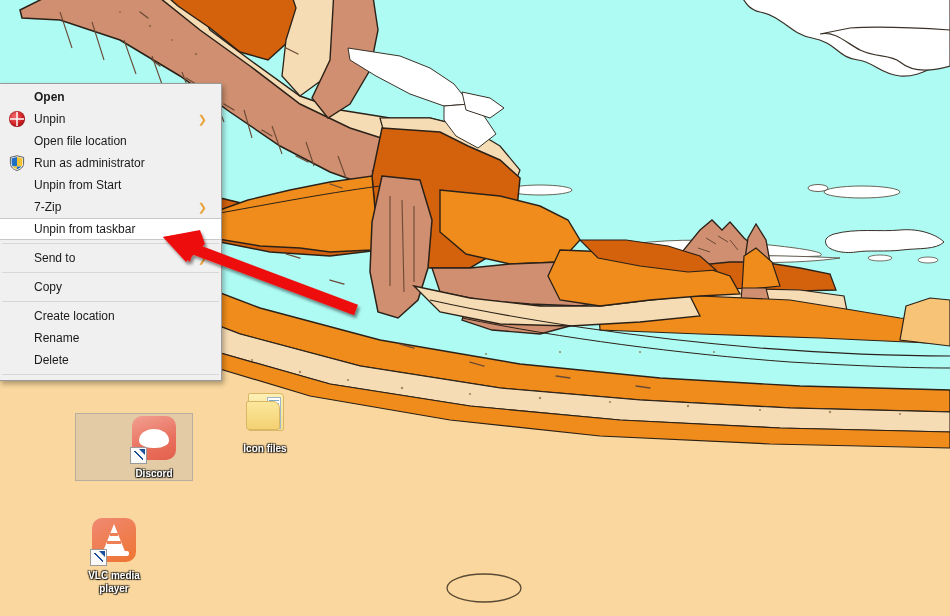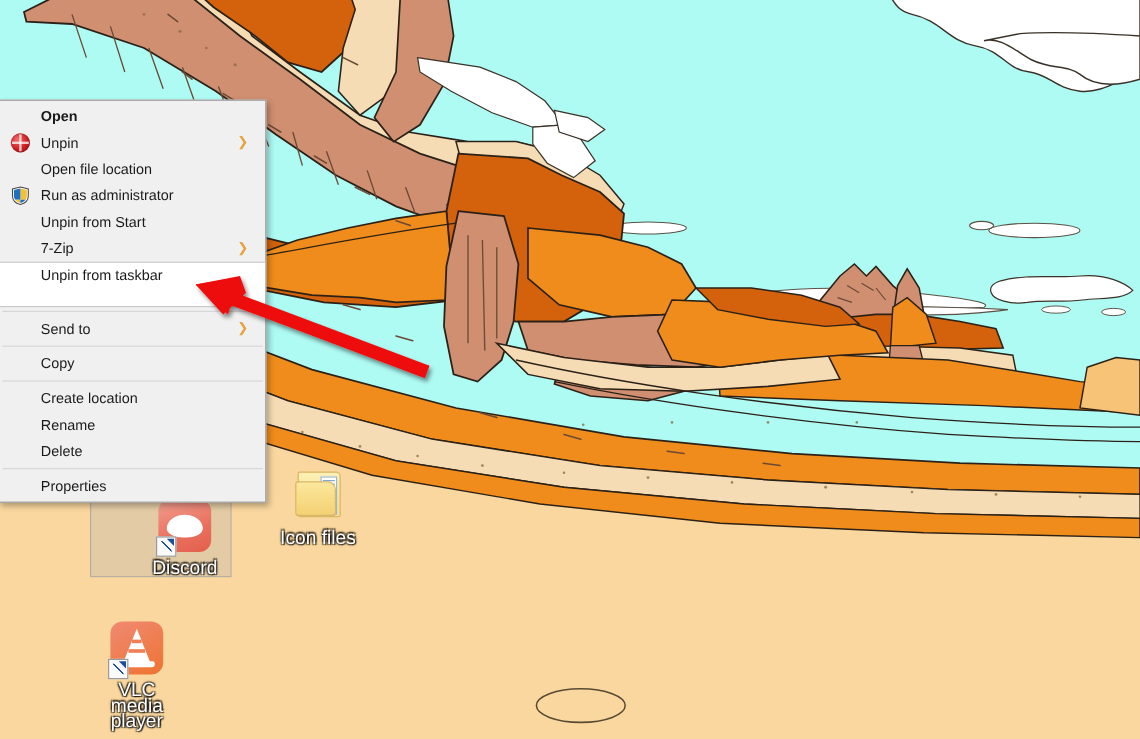--- a/index.html
+++ b/index.html
@@ -35,26 +35,27 @@
     cursor: default;
   }
   .desktop-icon .icon-art {
     width: 48px;
     height: 48px;
     margin: 0 auto;
     position: relative;
   }
   .desktop-icon .icon-label {
     margin-top: 3px;
-    font-size: 16px;
+    font-size: 10px;
     line-height: 13px;
     color: #ffffff;
     text-shadow: 1px 1px 1px rgba(0,0,0,.85), -1px 1px 1px rgba(0,0,0,.6),
                  1px -1px 1px rgba(0,0,0,.6), -1px -1px 1px rgba(0,0,0,.6);
     word-wrap: break-word;
+    font-weight: bold;
   }
   .desktop-icon.selected {
     background: rgba(180,180,180,.32);
     outline: 1px solid rgba(160,160,160,.75);
   }
 
   
   .shortcut-badge {
     position: absolute;
     left: 0;
@@ -191,21 +192,21 @@
     padding-right: 24px;
     white-space: nowrap;
     cursor: default;
     box-sizing: border-box;
   }
   .menu-item.bold { font-weight: bold; }
   .menu-item.highlight {
     background: #ffffff;
     border-top: 1px solid #c9c9c9;
     border-bottom: 1px solid #c9c9c9;
-    height: 38px;
+    height: 22px;
     line-height: 20px;
   }
   .menu-item .mi-icon {
     position: absolute;
     left: 9px;
     top: 3px;
     width: 16px;
     height: 16px;
   }
   .menu-item .chev {
@@ -520,23 +521,20 @@
     <div class="menu-item">
       <span>Rename</span>
     </div>
 
     <div class="menu-item">
       <span>Delete</span>
     </div>
 
     <div class="menu-sep"></div>
 
-    <div class="menu-item">
-      <span>Properties</span>
-    </div>
 
   </div>
 
   <svg id="annotation-arrow" viewBox="0 0 950 616" xmlns="http://www.w3.org/2000/svg">
     <defs>
       <filter id="arrowShadow" x="-30%" y="-30%" width="180%" height="180%">
         <feDropShadow dx="2" dy="3" stdDeviation="1.6" flood-color="#000000" flood-opacity="0.45"></feDropShadow>
       </filter>
     </defs>
     <g filter="url(#arrowShadow)">

